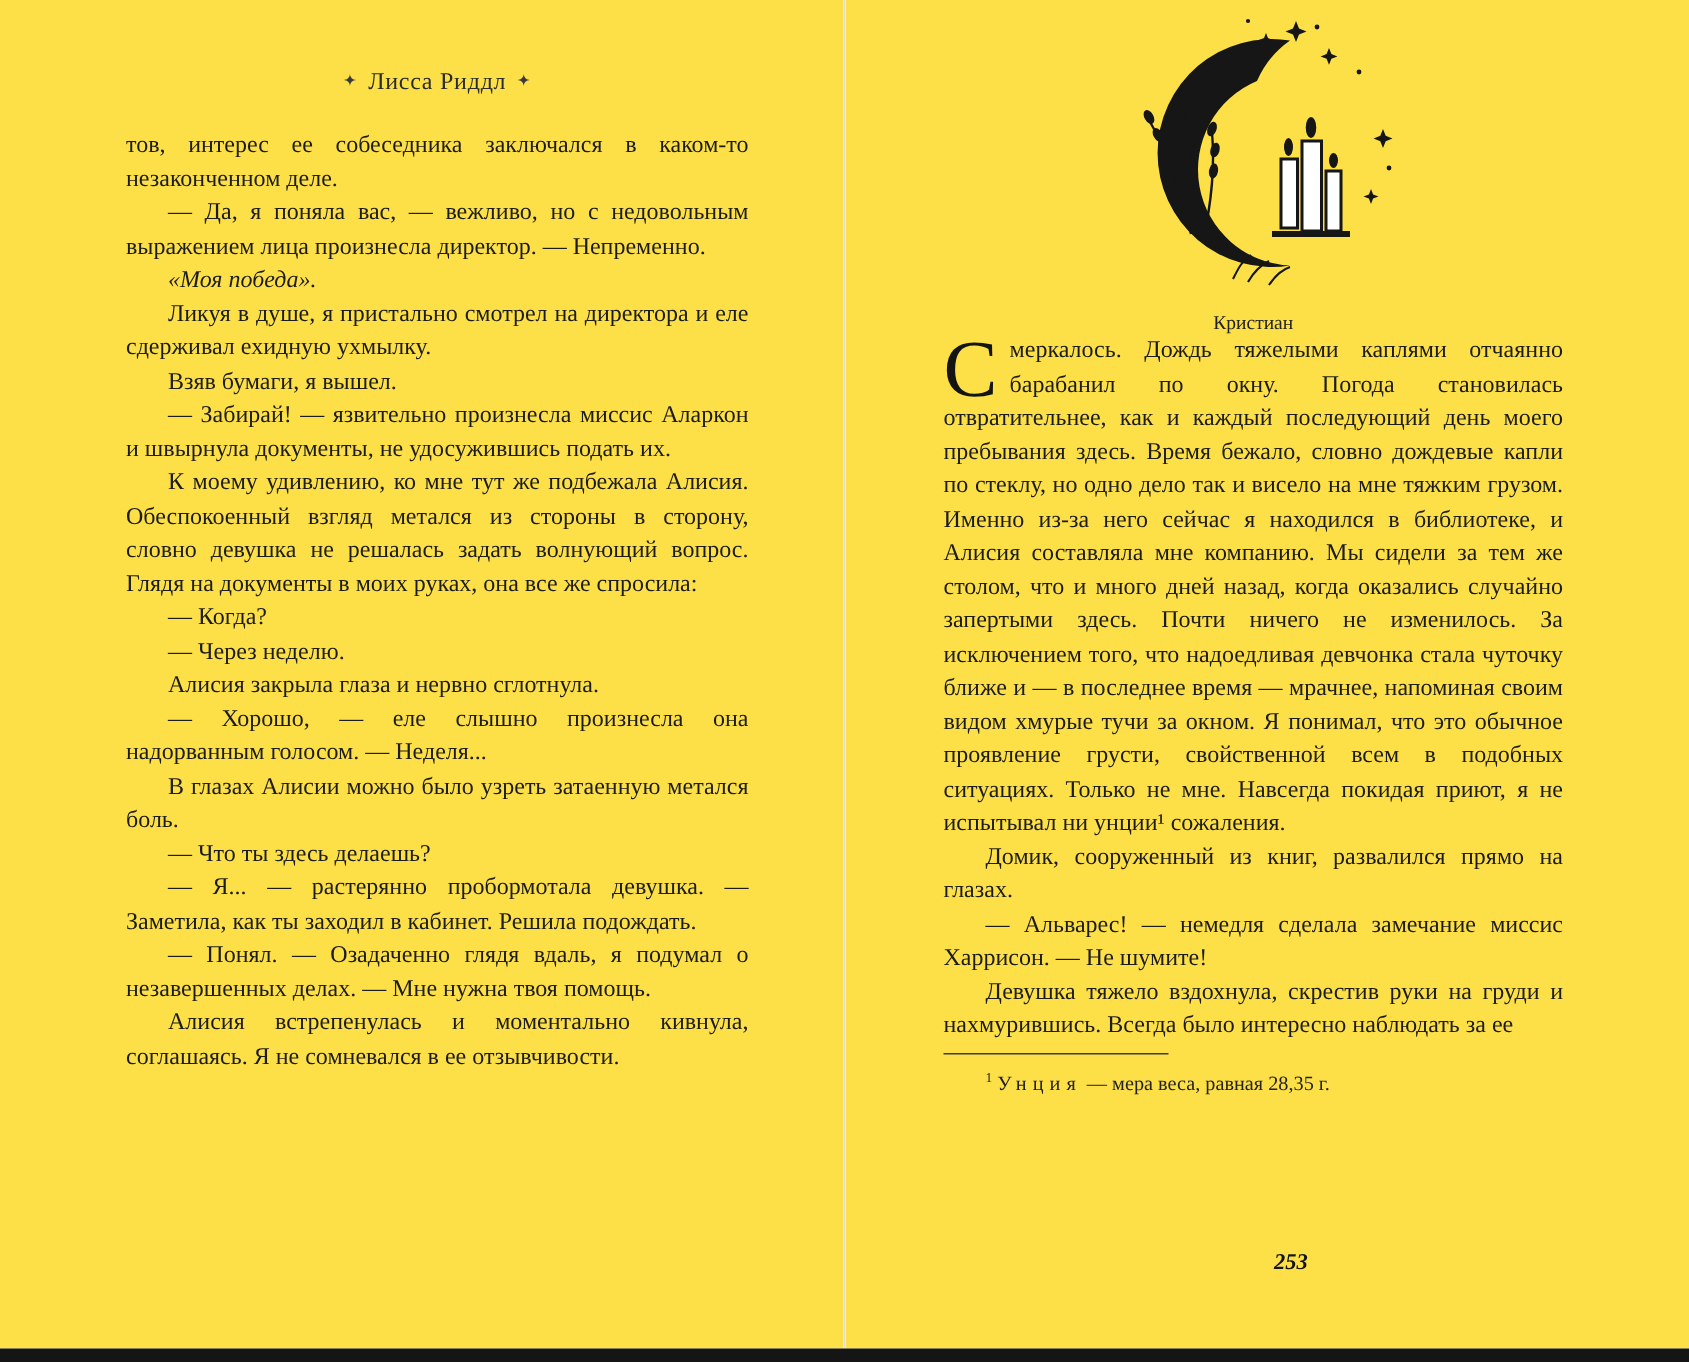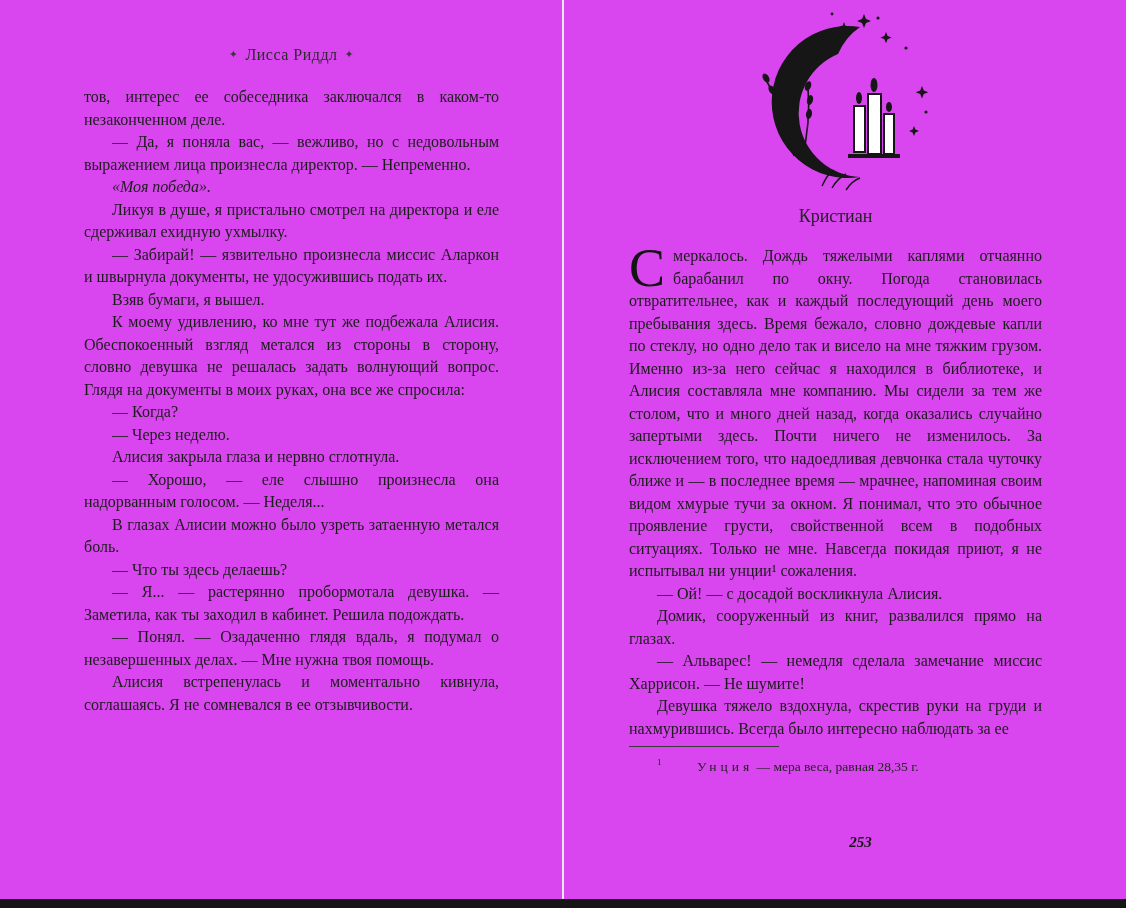--- a/index.html
+++ b/index.html
@@ -5,21 +5,21 @@
   * { margin:0; padding:0; box-sizing:border-box; }
   html,body { width:1126px; height:908px; }
   body {
     background:#ffffff;
     font-family:"Liberation Serif", serif;
     color:#1c1c1c;
     overflow:hidden;
     position:relative;
   }
   .spread { display:flex; width:1126px; height:899px; position:relative; }
-  .page { width:563px; height:100%; position:relative; background:#d946ef; }
+  .page { width:563px; height:100%; position:relative; background:#fde047; }
   .page-left  { padding:46px 64px 0 84px; }
   .page-right { padding:8px 84px 0 66px; }
   .gutter {
     position:absolute; left:562px; top:0; width:2px; height:899px;
     background:linear-gradient(to right,#efefef,#dddddd,#efefef);
   }
   .running-header {
     text-align:center; font-size:16px; color:#2b2b2b;
     letter-spacing:0.5px; margin-bottom:22px; white-space:nowrap;
   }
@@ -30,26 +30,26 @@
   .para.italic { font-style:italic; }
   .dropcap {
     float:left; font-size:54px; line-height:40px;
     padding:3px 8px 0 0; font-weight:normal; color:#141414;
   }
   .illustration-wrap { text-align:center; margin:0 0 2px 0; }
   .chapter-title {
     text-align:center; font-weight:bold; font-size:20px;
     margin:4px 0 16px 0; color:#141414;
   }
-  .chapter-subtitle { text-align:center; font-size:18px; margin-bottom:18px; color:#222; }
+  .chapter-subtitle { text-align:center; font-size:13px; color:#222; }
   .footnote-block { margin-top:6px; }
   .footnote-rule { width:150px; height:1px; background:#3b3b3b; margin:4px 0 6px 0; }
   .footnote { font-size:13.5px; line-height:18px; text-indent:28px; color:#222; }
   .footnote sup { font-size:9px; }
-  .footnote .spaced { letter-spacing:4px;margin-left:32px; }
+  .footnote .spaced { letter-spacing:4px; }
   .page-number {
     position:absolute; bottom:48px; left:16px; width:100%;
     text-align:center; font-weight:bold; font-size:15px; color:#141414;font-style:italic;
   }
   .bottom-bar {
     position:absolute; bottom:0; left:0; width:1126px; height:9px;
     background:#151515;
   }
   svg { display:inline-block; }
 </style>
@@ -60,22 +60,22 @@
 
   <div class="page page-left">
     <div class="running-header">
       <span class="orn">✦</span><span>Лисса Риддл</span><span class="orn">✦</span>
     </div>
     <div class="body-text">
         <p class="para noindent">тов, интерес ее собеседника заключался в каком-то незаконченном деле.</p>
         <p class="para">— Да, я поняла вас, — вежливо, но с недовольным выражением лица произнесла директор. — Непременно.</p>
         <p class="para italic">«Моя победа».</p>
         <p class="para">Ликуя в душе, я пристально смотрел на директора и еле сдерживал ехидную ухмылку.</p>
+        <p class="para">Взяв бумаги, я вышел.</p>
         <p class="para">— Забирай! — язвительно произнесла миссис Аларкон и швырнула документы, не удосужившись подать их.</p>
-        <p class="para">Взяв бумаги, я вышел.</p>
         <p class="para">К моему удивлению, ко мне тут же подбежала Алисия. Обеспокоенный взгляд метался из стороны в сторону, словно девушка не решалась задать волнующий вопрос. Глядя на документы в моих руках, она все же спросила:</p>
         <p class="para">— Когда?</p>
         <p class="para">— Через неделю.</p>
         <p class="para">Алисия закрыла глаза и нервно сглотнула.</p>
         <p class="para">— Хорошо, — еле слышно произнесла она надорванным голосом. — Неделя...</p>
         <p class="para">В глазах Алисии можно было узреть затаенную метался боль.</p>
         <p class="para">— Что ты здесь делаешь?</p>
         <p class="para">— Я... — растерянно пробормотала девушка. — Заметила, как ты заходил в кабинет. Решила подождать.</p>
         <p class="para">— Понял. — Озадаченно глядя вдаль, я подумал о незавершенных делах. — Мне нужна твоя помощь.</p>
         <p class="para">Алисия встрепенулась и моментально кивнула, соглашаясь. Я не сомневался в ее отзывчивости.</p>
@@ -136,21 +136,20 @@
         <g stroke="#161616" stroke-width="1.4" fill="none">
           <path d="M86,178 C90,170 92,166 98,162"></path>
           <path d="M96,180 C100,173 104,169 110,166"></path>
           <path d="M110,182 C114,176 118,172 124,170"></path>
         </g>
       </svg>
     </div>
     <div class="chapter-subtitle">Кристиан</div>
     <div class="body-text">
         <p class="para noindent"><span class="dropcap">С</span>меркалось. Дождь тяжелыми каплями отчаянно барабанил по окну. Погода становилась отвратительнее, как и каждый последующий день моего пребывания здесь. Время бежало, словно дождевые капли по стеклу, но одно дело так и висело на мне тяжким грузом. Именно из-за него сейчас я находился в библиотеке, и Алисия составляла мне компанию. Мы сидели за тем же столом, что и много дней назад, когда оказались случайно запертыми здесь. Почти ничего не изменилось. За исключением того, что надоедливая девчонка стала чуточку ближе и — в последнее время — мрачнее, напоминая своим видом хмурые тучи за окном. Я понимал, что это обычное проявление грусти, свойственной всем в подобных ситуациях. Только не мне. Навсегда покидая приют, я не испытывал ни унции¹ сожаления.</p>
-        <p class="para">— Ой! — с досадой воскликнула Алисия.</p>
         <p class="para">Домик, сооруженный из книг, развалился прямо на глазах.</p>
         <p class="para">— Альварес! — немедля сделала замечание миссис Харрисон. — Не шумите!</p>
         <p class="para">Девушка тяжело вздохнула, скрестив руки на груди и нахмурившись. Всегда было интересно наблюдать за ее</p>
       </div>
 
     <div class="footnote-block">
       <div class="footnote-rule"></div>
       <div class="footnote">
         <sup>1</sup>
         <span class="spaced">Унция</span><span> — мера веса, равная 28,35 г.</span>

